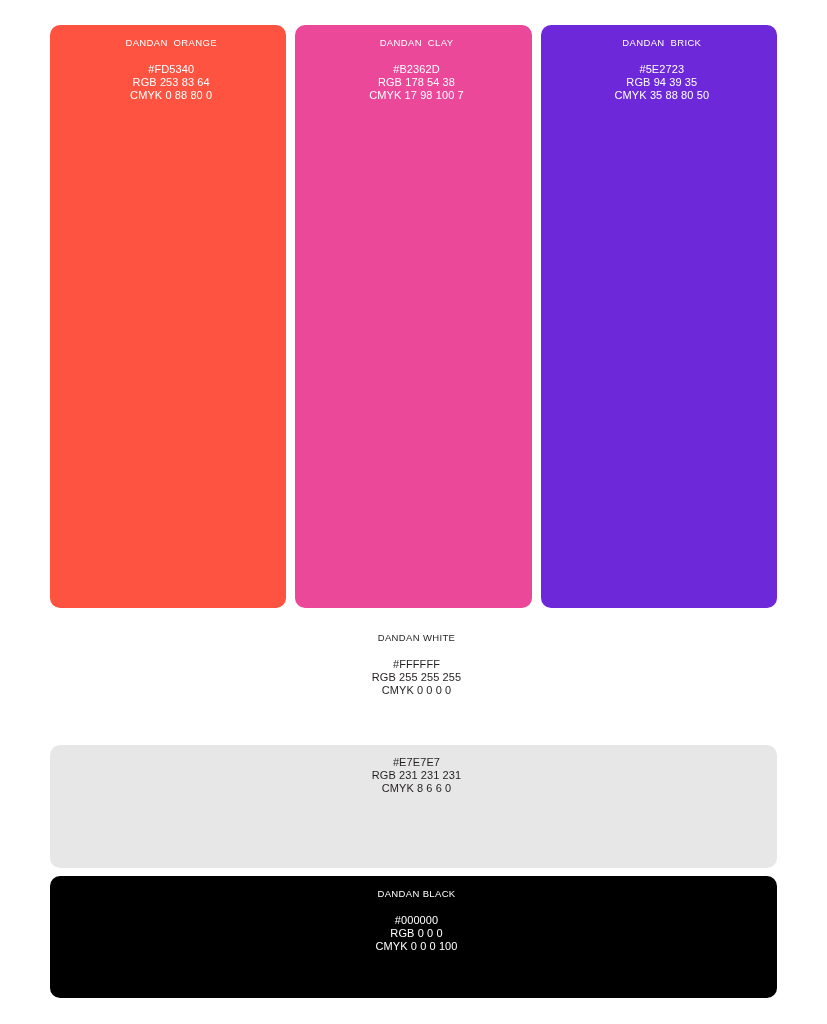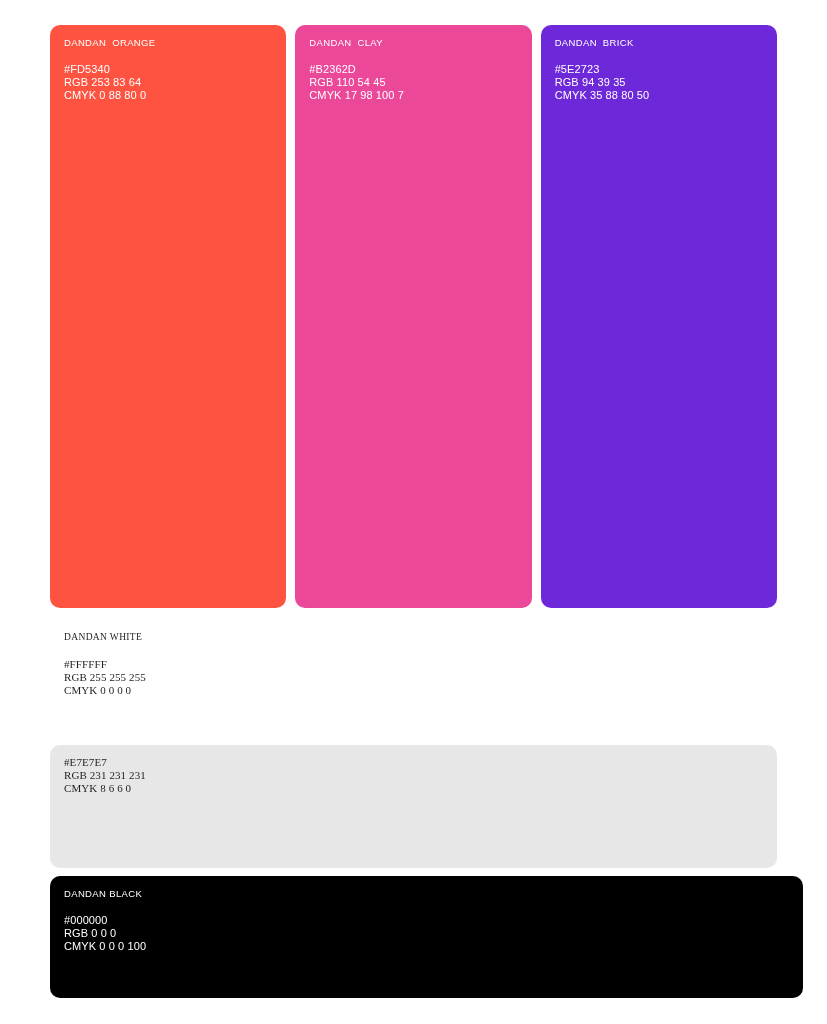--- a/index.html
+++ b/index.html
@@ -38,20 +38,21 @@
     position: relative;
     overflow: hidden;
   }
 
   
   .swatch-text {
     position: absolute;
     left: 14px;
     top: 11px;
     right: 8px;
+    text-align: center;
   }
   .swatch-name {
     font-size: 9.5px;
     letter-spacing: 0.35px;
     line-height: 13px;
     margin: 0 0 14px 0;
     white-space: pre;
   }
   .spec-line {
     font-size: 11px;
@@ -61,21 +62,20 @@
     white-space: pre;
   }
 
   .on-dark .swatch-name,
   .on-dark .spec-line {
     color: #ffffff;
   }
   .on-light .swatch-name,
   .on-light .spec-line {
     color: #231f20;
-    font-family: Liberation Serif, serif;
   }
 
   
   .white-block {
     position: absolute;
     left: 50px;
     top: 620px;
     width: 727px;
     height: 85px;
   }
@@ -117,21 +117,21 @@
         <p class="spec-line">#FD5340</p>
         <p class="spec-line">RGB 253 83 64</p>
         <p class="spec-line">CMYK 0 88 80 0</p>
       </div>
     </div>
 
     <div class="swatch-card on-dark" id="card-1" style="background-color: #ec4899; color: rgb(255, 255, 255);">
       <div class="swatch-text">
         <p class="swatch-name">DANDAN  CLAY</p>
         <p class="spec-line">#B2362D</p>
-        <p class="spec-line">RGB 110 54 45</p>
+        <p class="spec-line">RGB 178 54 38</p>
         <p class="spec-line">CMYK 17 98 100 7</p>
       </div>
     </div>
 
     <div class="swatch-card on-dark" id="card-2" style="background-color: #6d28d9; color: rgb(255, 255, 255);">
       <div class="swatch-text">
         <p class="swatch-name">DANDAN  BRICK</p>
         <p class="spec-line">#5E2723</p>
         <p class="spec-line">RGB 94 39 35</p>
         <p class="spec-line">CMYK 35 88 80 50</p>
@@ -150,21 +150,21 @@
   </div>
 
   <div class="gray-panel on-light" id="card-4" style="background-color: rgb(231, 231, 231); color: rgb(35, 31, 32);">
     <div class="swatch-text">
       <p class="spec-line">#E7E7E7</p>
       <p class="spec-line">RGB 231 231 231</p>
       <p class="spec-line">CMYK 8 6 6 0</p>
     </div>
   </div>
 
-  <div class="black-panel on-dark" id="card-5" style="background-color: rgb(0, 0, 0); color: rgb(255, 255, 255); padding-left: 26px;">
+  <div class="black-panel on-dark" id="card-5" style="background-color: rgb(0, 0, 0); color: rgb(255, 255, 255);">
     <div class="swatch-text">
       <p class="swatch-name">DANDAN BLACK</p>
       <p class="spec-line">#000000</p>
       <p class="spec-line">RGB 0 0 0</p>
       <p class="spec-line">CMYK 0 0 0 100</p>
     </div>
   </div>
 
 </div>
 

